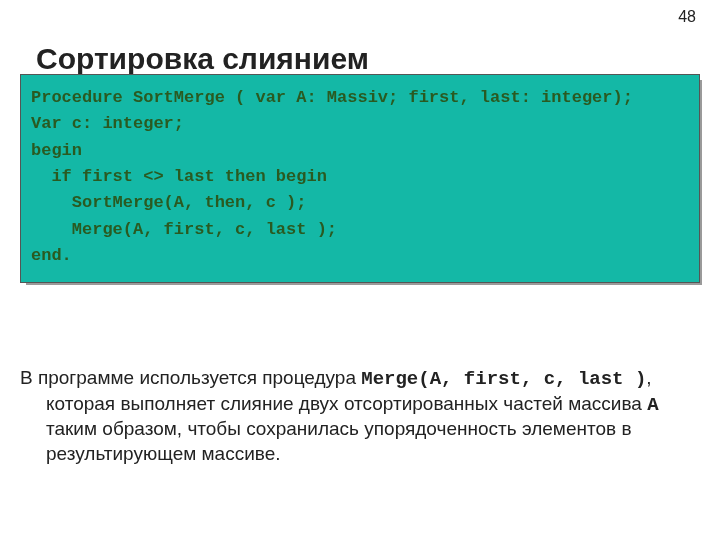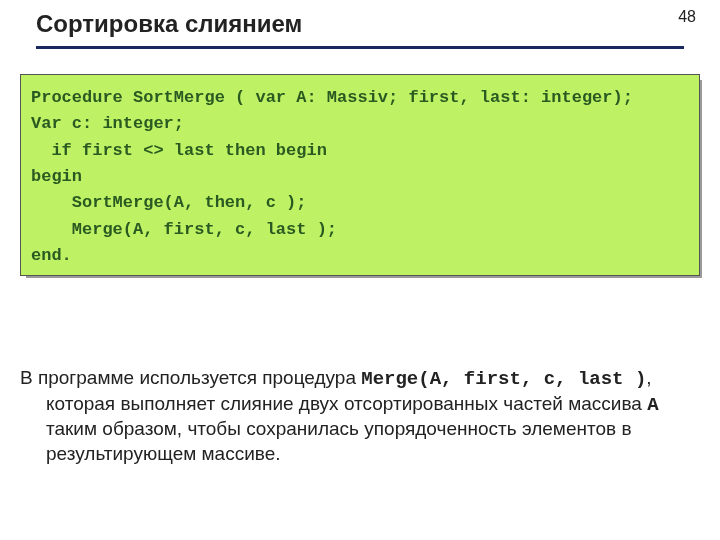--- a/index.html
+++ b/index.html
@@ -20,45 +20,45 @@
   }
   .page-num {
     position: absolute;
     top: 8px;
     right: 24px;
     font-size: 16px;
     color: #222;
   }
   .title {
     position: absolute;
-    top: 10px;
+    top: 42px;
     left: 36px;
     right: 36px;
     font-weight: bold;
-    font-size: 24px;
+    font-size: 30px;
     color: #222;
     padding-bottom: 8px;
     border-bottom: 3px solid #1a2860;
   }
   .code-wrap {
     position: absolute;
     top: 74px;
     left: 20px;
     right: 20px;
   }
   .code-shadow {
     position: absolute;
     top: 6px; left: 6px; right: -2px; bottom: -2px;
     background: #9a9a9a;
   }
   .code-box {
     position: relative;
-    background: #bef264;
+    background: #14b8a6;
     border: 1px solid #555;
-    padding: 10px 10px 6px 10px;
+    padding: 10px 10px 13px 10px;
   }
   .code-box .line {
     font-family: "Courier New", monospace;
     font-weight: bold;
     font-size: 17px;
     color: #2a5a21;
     line-height: 1.55;
     white-space: pre;
   }
   .body-text {
@@ -88,22 +88,22 @@
 
   <div class="page-num">48</div>
 
   <div class="title">Сортировка слиянием</div>
 
   <div class="code-wrap">
     <div class="code-shadow"></div>
     <div class="code-box">
       <div class="line">Procedure SortMerge ( var A: Massiv; first, last: integer);</div>
       <div class="line">Var c: integer;</div>
+      <div class="line">begin</div>
       <div class="line">  if first &lt;&gt; last then begin</div>
-      <div class="line">begin</div>
       <div class="line">    SortMerge(A, then, c );</div>
       <div class="line">    Merge(A, first, c, last );</div>
       <div class="line">end.</div>
     </div>
   </div>
 
   <div class="body-text">
     <span class="hang">
       <span>В программе используется процедура </span><span class="mono-inline">Merge(A, first, c, last )</span><span>, которая выполняет слияние двух отсортированных частей массива </span><span class="mono-inline">A</span><span> таким образом, чтобы сохранилась упорядоченность элементов в результирующем массиве.</span>
     </span>

